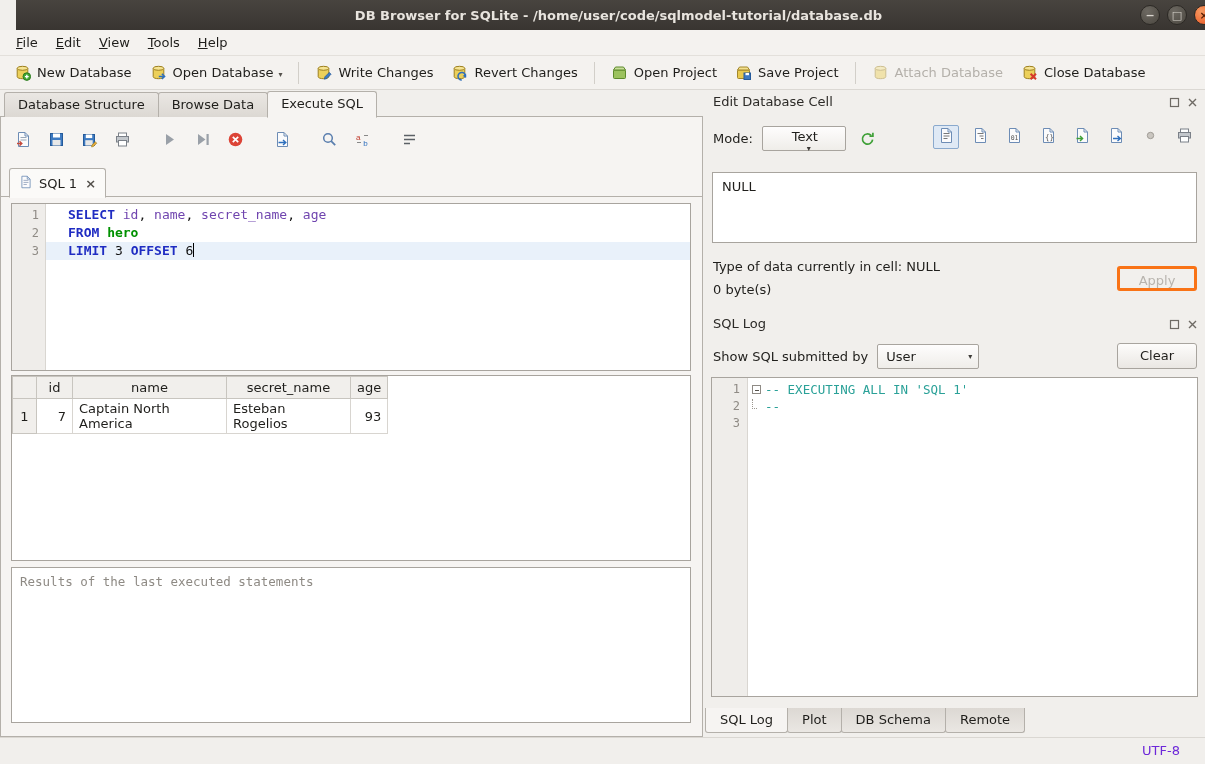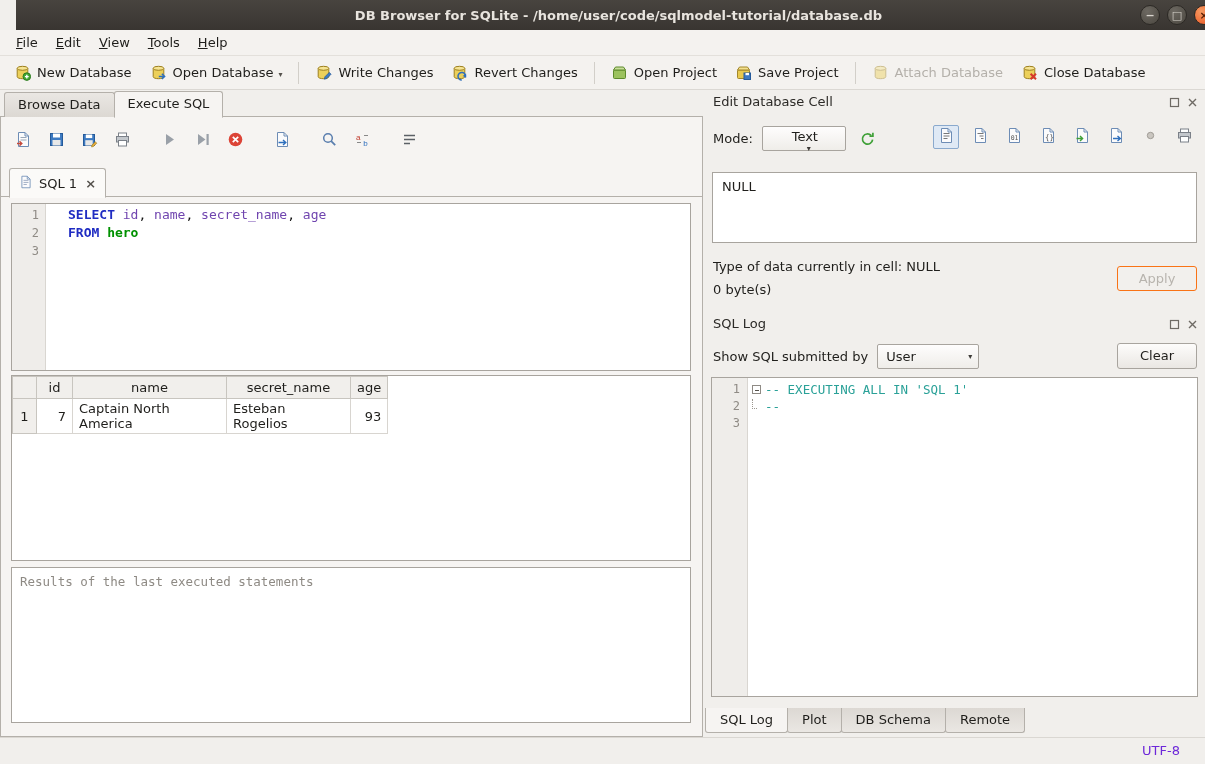--- a/index.html
+++ b/index.html
@@ -89,21 +89,21 @@
   .autobtn{width:26px; height:24px; display:flex; align-items:center; justify-content:center;}
 
   .cell-icons{position:absolute; top:35px; right:8px; display:flex; gap:8px; align-items:center;}
   .cicon{width:26px; height:24px; display:flex; align-items:center; justify-content:center; border:1px solid transparent; border-radius:2px;}
   .cicon.pressed{background:#dfe9f5; border-color:#8aa9cd;}
 
   .null-box{position:absolute; left:9px; top:82px; width:485px; height:71px; background:#fff; border:1px solid #a8a49e; padding:6px 9px;}
   .type-line{position:absolute; left:10px; top:169px;}
   .size-line{position:absolute; left:10px; top:192px;}
   .apply-btn{position:absolute; right:8px; top:176px; width:80px; height:25px; line-height:23px; text-align:center;
-    background:#f2f0ed; border:1px solid #f97316; border-radius:3px; color:#b8b4ae;}
+    background:#f2f0ed; border:3px solid #f97316; border-radius:3px; color:#b8b4ae;}
 
   .filter-row{position:absolute; left:10px; top:253px; height:26px; display:flex; align-items:center; gap:9px;}
   .clear-btn{position:absolute; right:8px; top:253px; width:80px; height:26px; line-height:24px; text-align:center;
     background:linear-gradient(#fdfcfb,#eae7e3); border:1px solid #a8a49e; border-radius:3px;}
 
   .log-box{position:absolute; left:8px; top:287px; width:487px; height:320px; background:#fff; border:1px solid #a8a49e;
     display:flex; font-family:"DejaVu Sans Mono","Liberation Mono",monospace; font-size:12.5px; overflow:hidden;}
   .log-gutter{width:36px; background:#efedea; border-right:1px solid #d9d6d1; color:#8f8b85;
     text-align:right; padding:3px 7px 0 0; font-size:12px;}
   .log-gnum{height:17px; line-height:17px;}
@@ -240,20 +240,21 @@
         </svg>
       </span>
       <span class="tlabel">Close Database</span>
     </div>
   </div>
 
 <div class="main">
 
   <div class="left-pane">
     <div class="tabbar">
+        <span class="tab">Database Structure</span>
         <span class="tab">Browse Data</span>
         <span class="tab active">Execute SQL</span>
       </div>
     <div class="left-frame">
 
       <div class="sql-toolbar">
           <span class="eicon">
             <span><svg width="17" height="17" viewBox="0 0 17 17">
                 <path d="M3.5 1.5h6.5l3.5 3.5v10.5H3.5z" fill="#fbfbfc" stroke="#6d8cb5"></path>
                 <path d="M10 1.5V5h3.5" fill="none" stroke="#6d8cb5"></path>
@@ -341,20 +342,21 @@
 
       <div class="editor">
         <div class="ed-gutter">
             <div class="ed-gnum">1</div>
             <div class="ed-gnum">2</div>
             <div class="ed-gnum">3</div>
           </div>
         <div class="ed-code">
             <div class="ed-line"><span class="tok-kw">SELECT</span><span class="tok-pl"> </span><span class="tok-id">id</span><span class="tok-pl">, </span><span class="tok-id">name</span><span class="tok-pl">, </span><span class="tok-id">secret_name</span><span class="tok-pl">, </span><span class="tok-id">age</span></div>
             <div class="ed-line"><span class="tok-kw">FROM</span><span class="tok-pl"> </span><span class="tok-tbl">hero</span></div>
+            <div class="ed-line current"><span class="tok-kw">LIMIT</span><span class="tok-pl"> </span><span class="tok-num">3</span><span class="tok-pl"> </span><span class="tok-kw">OFFSET</span><span class="tok-pl"> </span><span class="tok-num">6</span><span class="caret"></span></div>
           </div>
       </div>
 
       <div class="rtable-wrap">
         <table>
           <colgroup>
               <col style="width: 24px;">
               <col style="width: 36px;">
               <col style="width: 154px;">
               <col style="width: 124px;">

